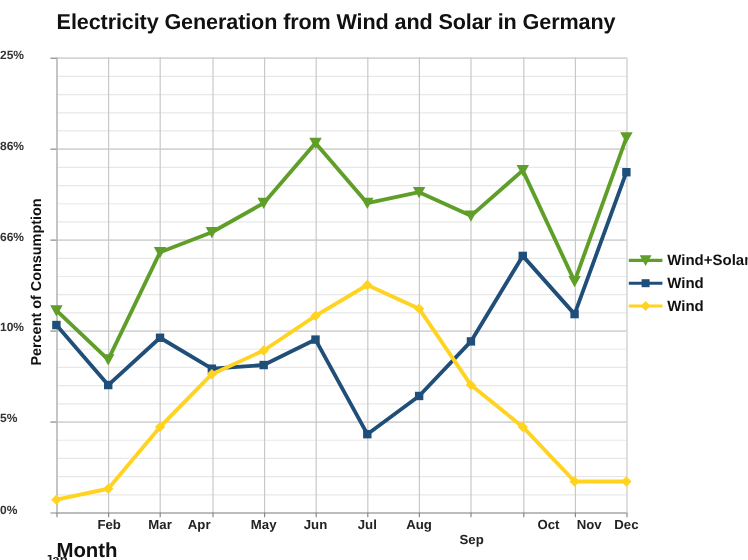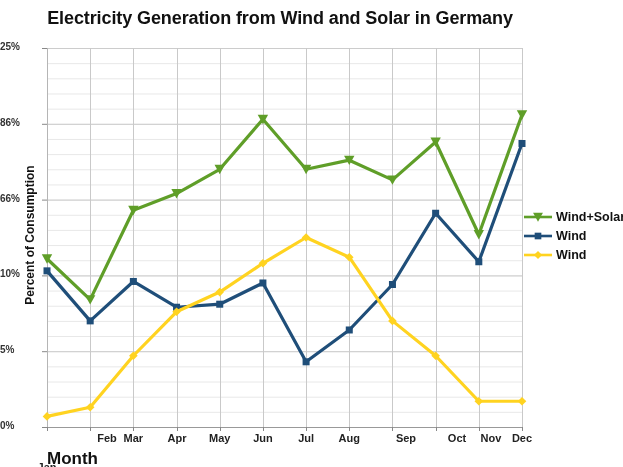--- a/index.html
+++ b/index.html
@@ -234,28 +234,28 @@
   <div id="ytick-labels">
       <div class="ytick-label" style="top: 420px;">0%</div>
       <div class="ytick-label" style="top: 344.2px;">5%</div>
       <div class="ytick-label" style="top: 268.4px;">10%</div>
       <div class="ytick-label" style="top: 192.6px;">66%</div>
       <div class="ytick-label" style="top: 116.8px;">86%</div>
       <div class="ytick-label" style="top: 41px;">25%</div>
     </div>
   <div id="xtick-labels">
       <div class="xtick-label" style="left: 24px; margin-top: 29px;">Jan</div>
-      <div class="xtick-label" style="left: 84px;">Feb</div>
+      <div class="xtick-label" style="left: 68px;">Feb</div>
       <div class="xtick-label" style="left: 110.364px;">Mar</div>
-      <div class="xtick-label" style="left: 154px;">Apr</div>
+      <div class="xtick-label" style="left: 143px;">Apr</div>
       <div class="xtick-label" style="left: 196.727px;">May</div>
       <div class="xtick-label" style="left: 239.909px;">Jun</div>
       <div class="xtick-label" style="left: 283.091px;">Jul</div>
       <div class="xtick-label" style="left: 326.273px;">Aug</div>
-      <div class="xtick-label" style="left: 383px;">Sep</div>
+      <div class="xtick-label" style="left: 370px; margin-top: 12px;">Sep</div>
       <div class="xtick-label" style="left: 434px;">Oct</div>
       <div class="xtick-label" style="left: 468px;">Nov</div>
       <div class="xtick-label" style="left: 499px;">Dec</div>
     </div>
 
   <div id="xaxis-title">Month</div>
   <div id="yaxis-title">Percent of Consumption</div>
 
   <div id="legend">
       <div class="legend-row">

